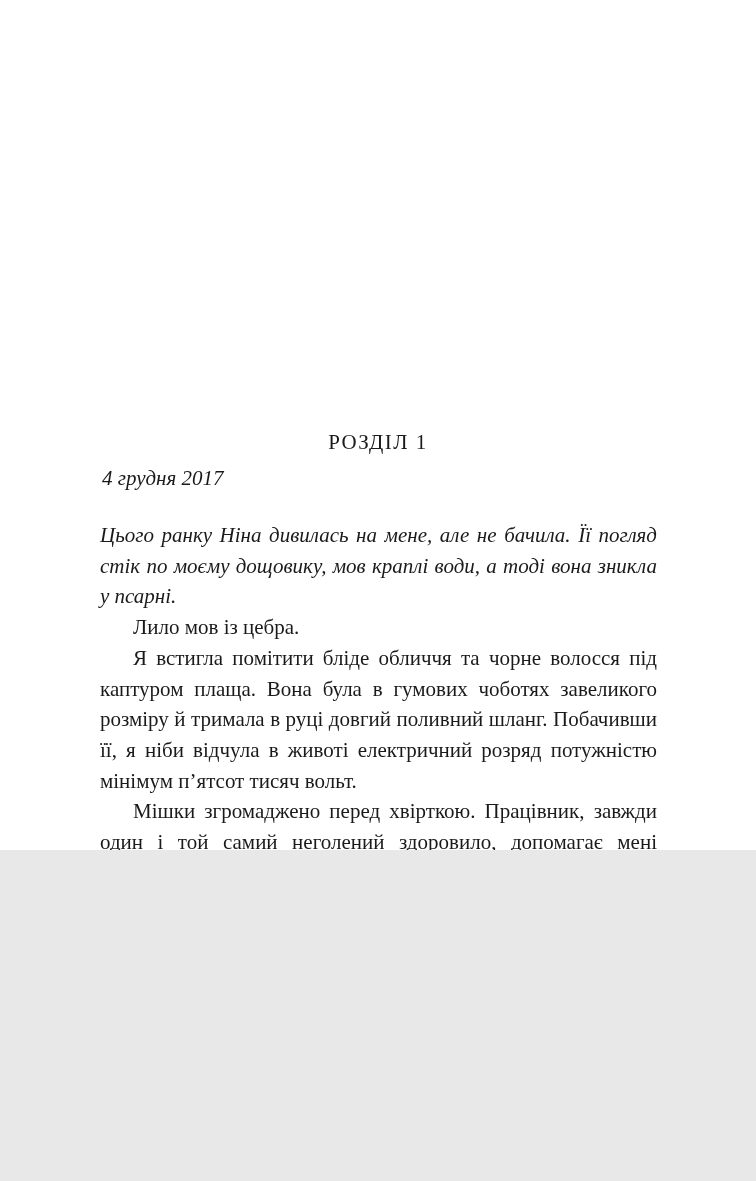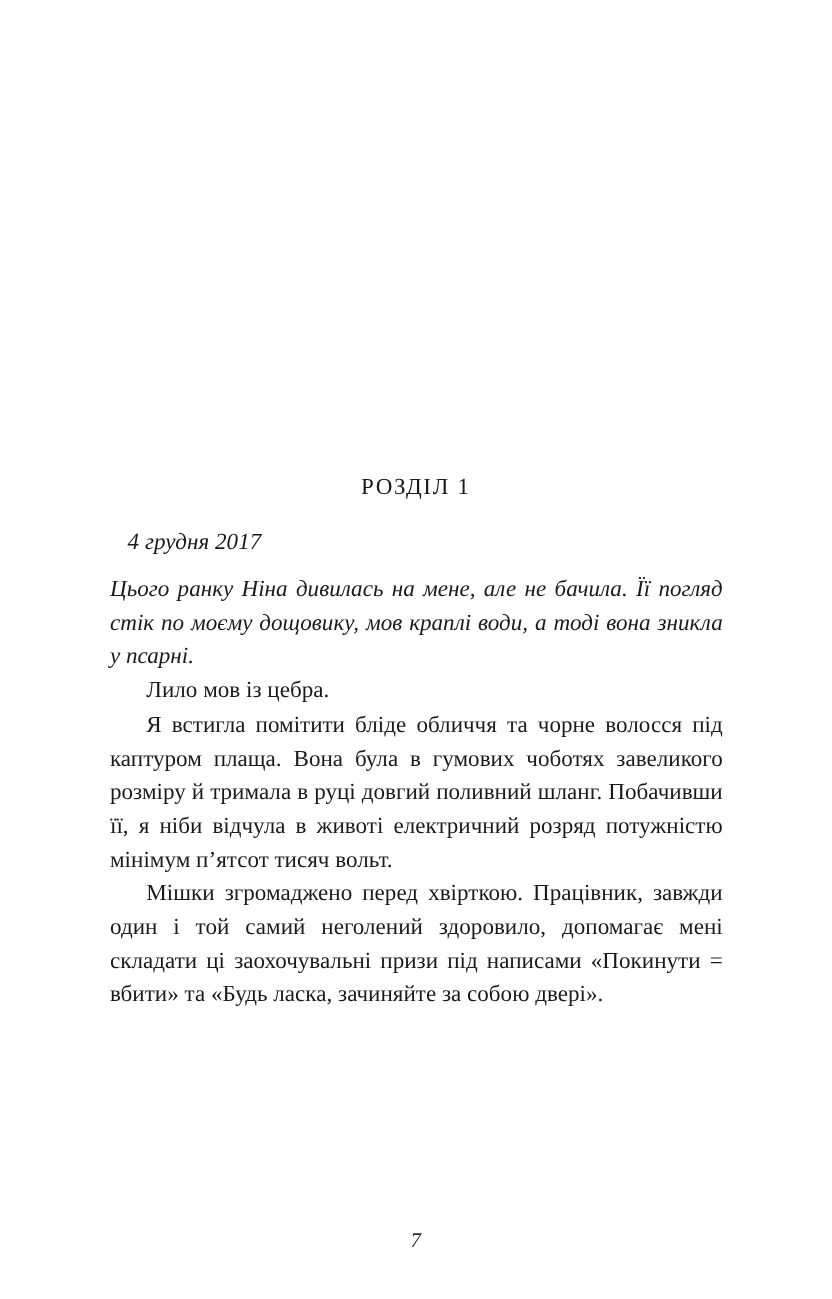--- a/index.html
+++ b/index.html
@@ -3,21 +3,21 @@
 <meta charset="utf-8">
 <style>
   html, body {
     margin: 0;
     padding: 0;
     background: #e8e8e8;
   }
   .book-page {
     position: relative;
     width: 756px;
-    height: 1181px;
+    height: 850px;
     margin: 0 auto;
     background: #ffffff;
     color: #1a1a1a;
     font-family: "Liberation Serif", "DejaVu Serif", serif;
     overflow: hidden;
   }
   .chapter-title {
     position: absolute;
     top: 430px;
     left: 0;
@@ -26,21 +26,21 @@
     text-align: center;
     font-size: 21px;
     font-weight: normal;
     letter-spacing: 1.5px;
     color: #1a1a1a;
   }
   .date-line {
     position: absolute;
     top: 464px;
     left: 100px;
-    margin: 16px;
+    margin: 2px;
     font-style: italic;
     font-size: 21px;
     color: #1a1a1a;
   }
   .body-text {
     position: absolute;
     top: 520px;
     left: 100px;
     width: 557px;
     font-size: 21px;

